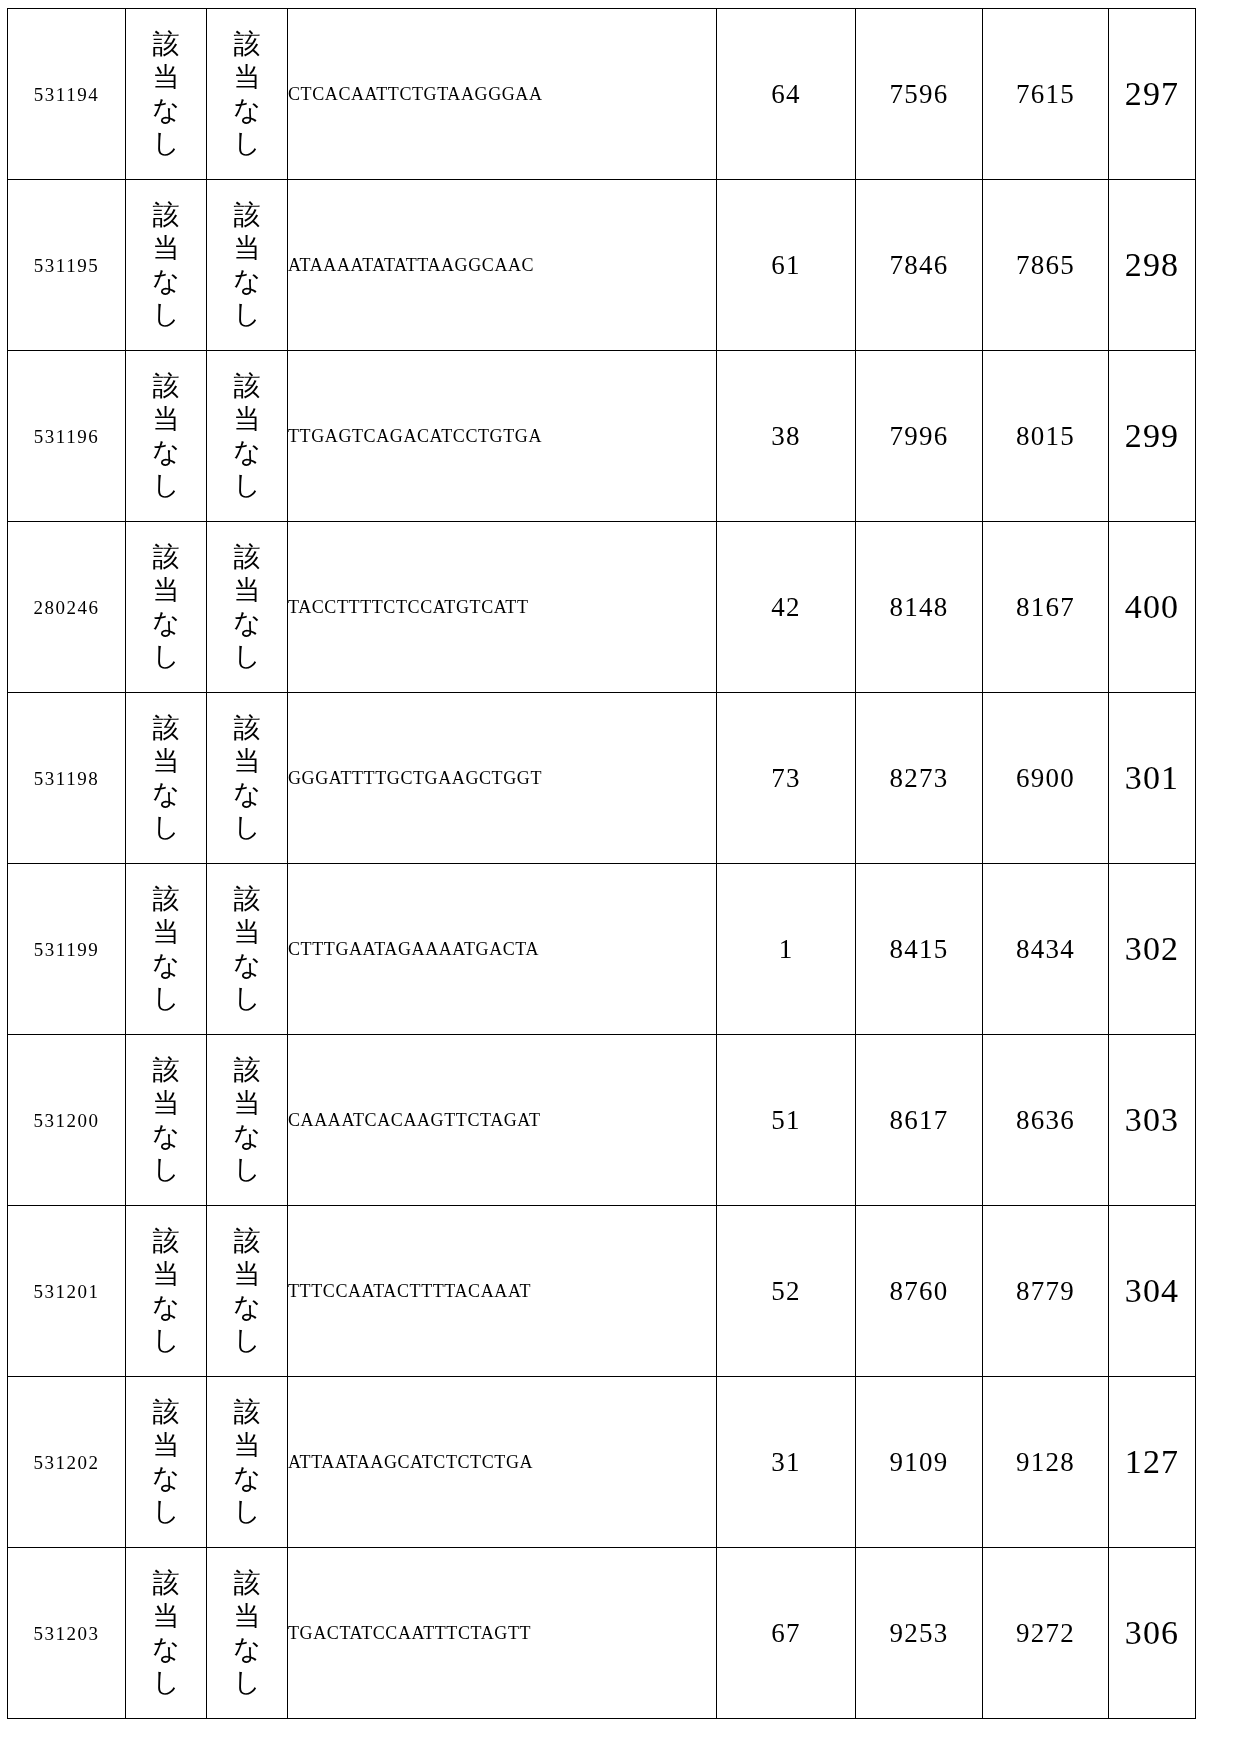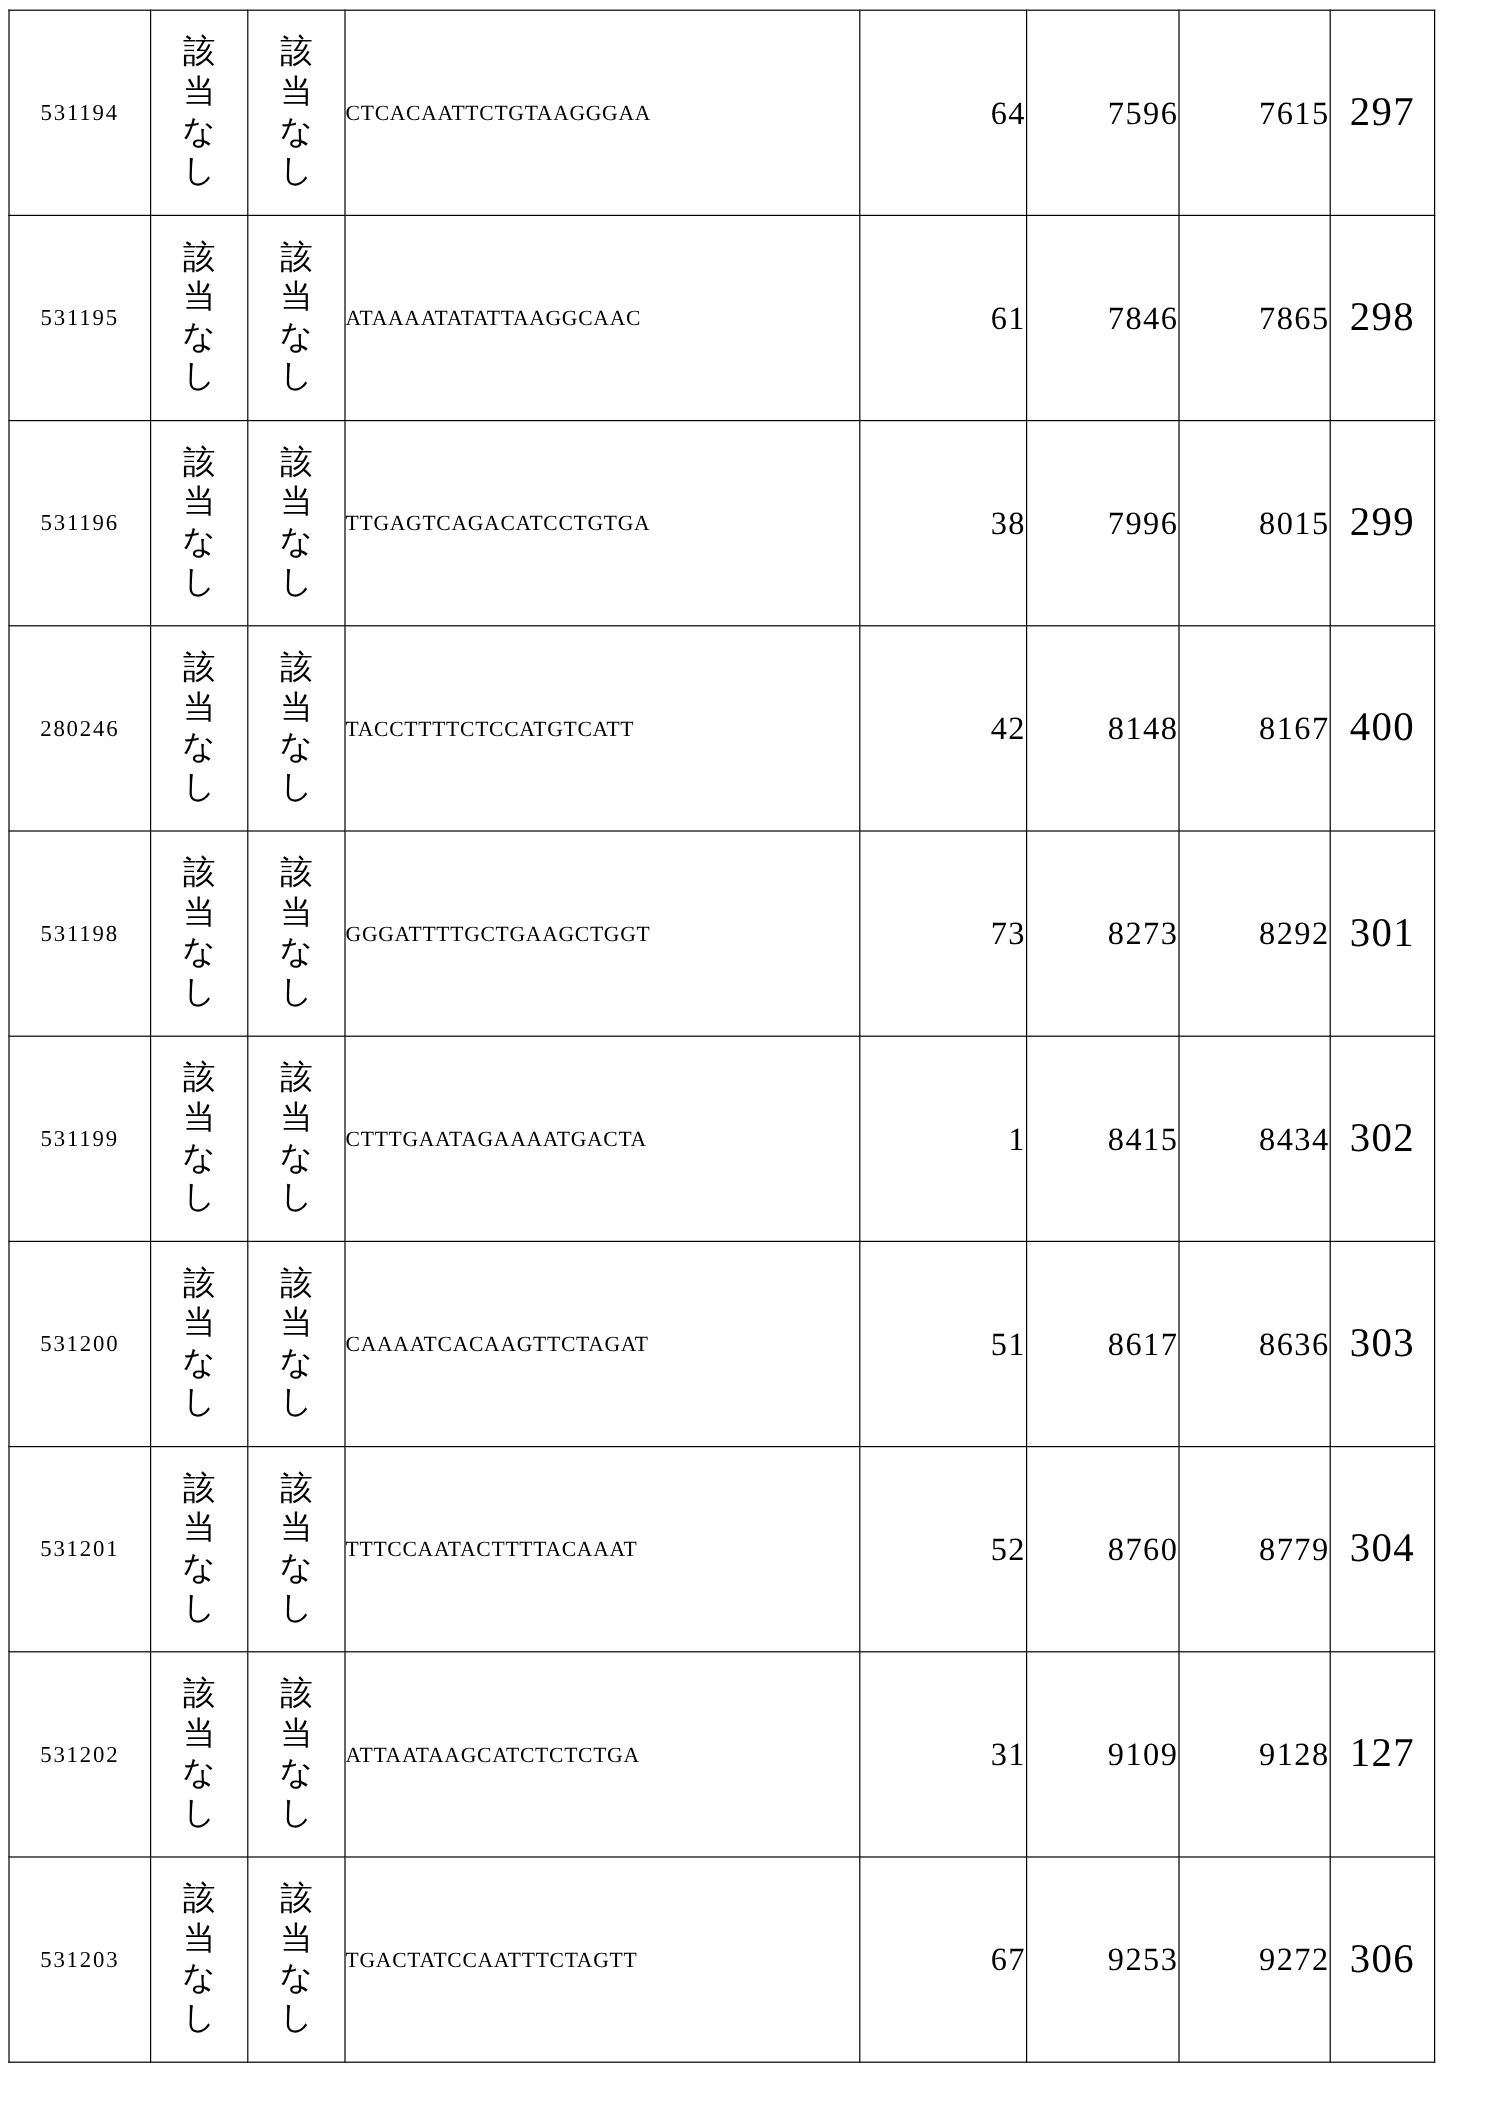--- a/index.html
+++ b/index.html
@@ -77,21 +77,21 @@
   .cell-seq {
     text-align: left;
     padding-left: 16px;
     font-size: 18px;
     letter-spacing: 0.6px;
     white-space: nowrap;
     font-family: "Liberation Serif", "DejaVu Serif", serif;
   }
 
   .cell-num {
-    text-align: right;
+    text-align: center;
     padding-left: 20px;
     font-size: 27px;
     letter-spacing: 1.2px;
     margin-left: 40px;
   }
 
   .cell-index {
     vertical-align: bottom;
     text-align: center;
     padding-bottom: 14px;
@@ -206,21 +206,21 @@
           </td>
           <td class="cell-na">
             <span class="na-vertical">該
 当
 な
 し</span>
           </td>
           <td class="cell-seq">GGGATTTTGCTGAAGCTGGT</td>
           <td class="cell-num">73</td>
           <td class="cell-num">8273</td>
-          <td class="cell-num">8292</td>
+          <td class="cell-num">6900</td>
           <td class="cell-index">301</td>
         </tr>
         <tr class="data-row">
           <td class="cell-id">531199</td>
           <td class="cell-na">
             <span class="na-vertical">該
 当
 な
 し</span>
           </td>

